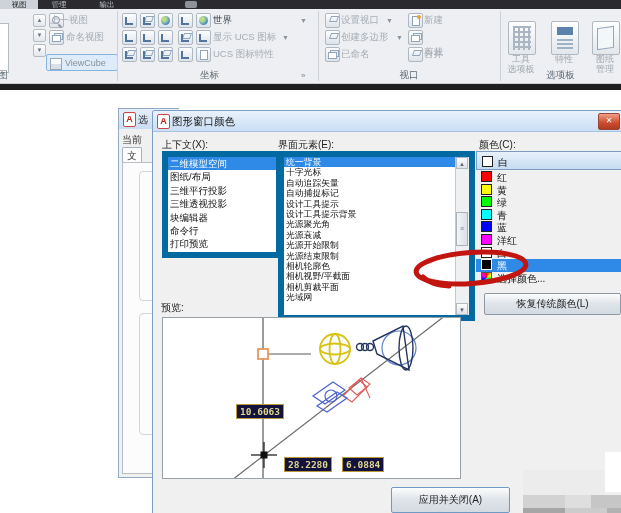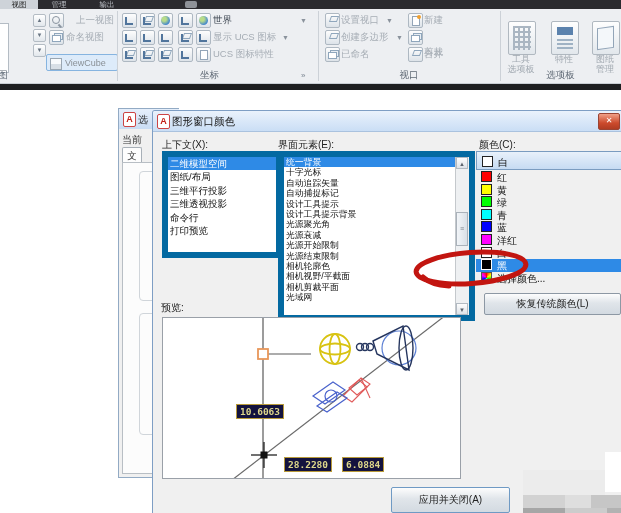--- a/index.html
+++ b/index.html
@@ -128,21 +128,21 @@
     <div class="qat-ico"></div>
   </div>
 
   <div class="abs ribbon">
     <div class="cutbox"></div>
     <div class="spin" style="left:33px;top:5px;">▲</div>
     <div class="spin" style="left:33px;top:20px;">▼</div>
     <div class="spin" style="left:33px;top:35px;">▼</div>
 
     <div class="mini mag r1" style="left:49px;top:4px;"></div>
-    <div class="rtext" style="left:76px;top:4px;">上一视图</div>
+    <div class="rtext" style="left:50px;top:4px;">上一视图</div>
     <div class="mini layers" style="left:49px;top:21px;"></div>
     <div class="rtext" style="left:66px;top:21px;">命名视图</div>
     <div class="viewcube-btn">
       <span class="cube"></span>
       <span>ViewCube</span>
     </div>
 
     <div class="vsep" style="left:117px;"></div>
 
     <div class="mini ucs" style="left:122px;top:4px;"></div>
@@ -228,20 +228,21 @@
     <div class="field-label" style="left:9px;top:27px;">上下文(X):</div>
     <div class="field-label" style="left:125px;top:27px;">界面元素(E):</div>
     <div class="field-label" style="left:326px;top:27px;">颜色(C):</div>
 
     <div class="listbox ctx" style="left:9px;top:40px;width:108px;height:95px;">
 
     <div class="lrow selected">二维模型空间</div>
         <div class="lrow">图纸/布局</div>
         <div class="lrow">三维平行投影</div>
         <div class="lrow">三维透视投影</div>
+        <div class="lrow">块编辑器</div>
         <div class="lrow">命令行</div>
         <div class="lrow">打印预览</div>
       </div>
 
     <div class="listbox elem" style="left:125px;top:40px;width:185px;height:158px;">
       <div style="position:absolute;left:0;top:0;right:13px;">
 
       <div class="lrow selected">统一背景</div>
           <div class="lrow">十字光标</div>
           <div class="lrow">自动追踪矢量</div>

